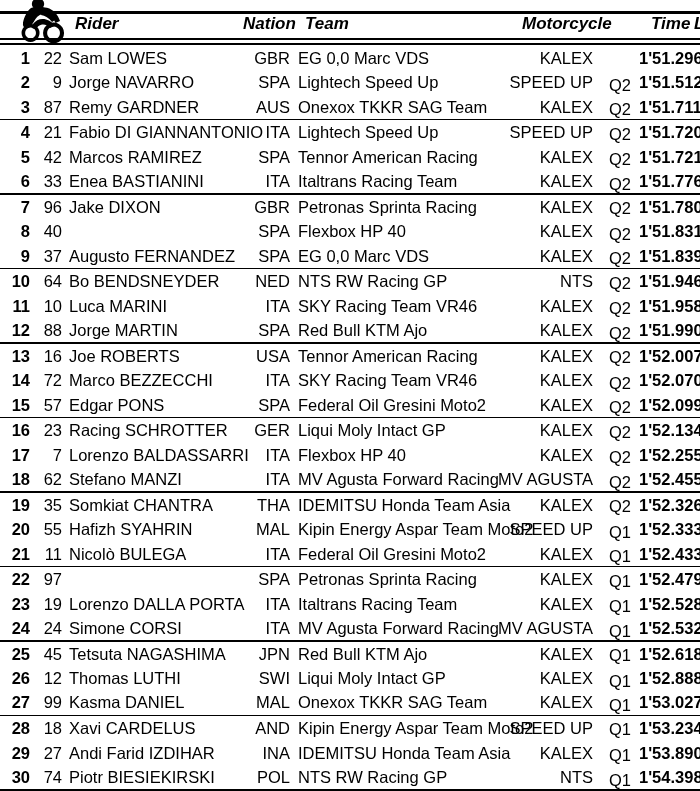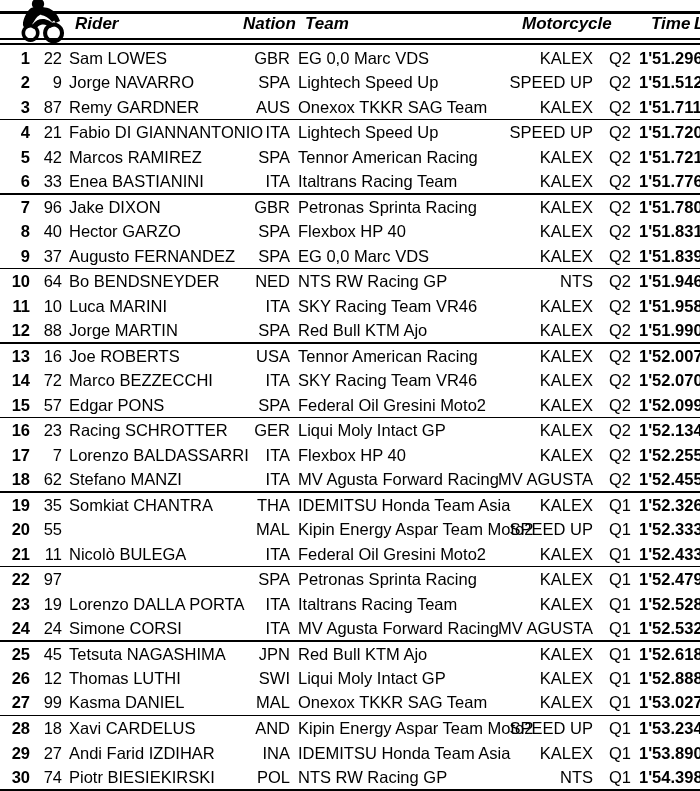--- a/index.html
+++ b/index.html
@@ -92,21 +92,21 @@
   .c-nation{
     left:215px;width:75px;text-align:right;
   }
   .c-team{
     left:298px;
   }
   .c-bike{
     left:430px;width:163px;text-align:right;
   }
   .c-q{
-    left:601px;width:30px;text-align:right;
+    left:601px;width:30px;text-align:right;margin-top:27px;
   }
   .c-time{
     left:639px;
     font-weight:bold;
   }
   .nation-mask{
     position:absolute;
     left:291px;top:0;width:6px;height:24.3px;background:#fff;
   }
 </style>
@@ -229,21 +229,20 @@
         <div class="cell c-team">Petronas Sprinta Racing</div>
         <div class="cell c-bike">KALEX</div>
         <div class="cell c-q">Q2</div>
         <div class="cell c-time">1'51.780</div>
         <div class="nation-mask"></div>
         <div class="cell c-nation">GBR</div>
       </div>
       <div class="row">
         <div class="cell c-pos">8</div>
         <div class="cell c-num">40</div>
-        <div class="cell c-rider">Hector GARZO</div>
         <div class="cell c-team">Flexbox HP 40</div>
         <div class="cell c-bike">KALEX</div>
         <div class="cell c-q">Q2</div>
         <div class="cell c-time">1'51.831</div>
         <div class="nation-mask"></div>
         <div class="cell c-nation">SPA</div>
       </div>
       <div class="row">
         <div class="cell c-pos">9</div>
         <div class="cell c-num">37</div>
@@ -373,20 +372,21 @@
         <div class="cell c-team">IDEMITSU Honda Team Asia</div>
         <div class="cell c-bike">KALEX</div>
         <div class="cell c-q">Q1</div>
         <div class="cell c-time">1'52.326</div>
         <div class="nation-mask"></div>
         <div class="cell c-nation">THA</div>
       </div>
       <div class="row">
         <div class="cell c-pos">20</div>
         <div class="cell c-num">55</div>
+        <div class="cell c-rider">Hafizh SYAHRIN</div>
         <div class="cell c-team">Kipin Energy Aspar Team Moto2</div>
         <div class="cell c-bike">SPEED UP</div>
         <div class="cell c-q">Q1</div>
         <div class="cell c-time">1'52.333</div>
         <div class="nation-mask"></div>
         <div class="cell c-nation">MAL</div>
       </div>
       <div class="row">
         <div class="cell c-pos">21</div>
         <div class="cell c-num">11</div>

